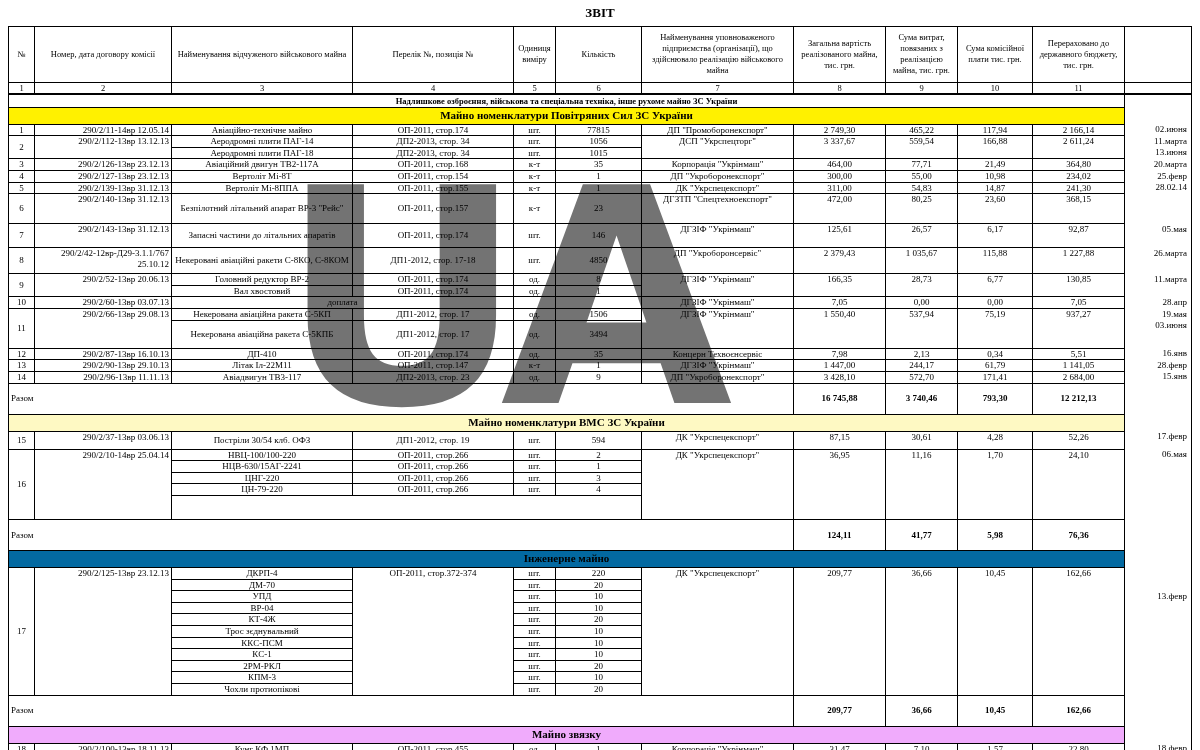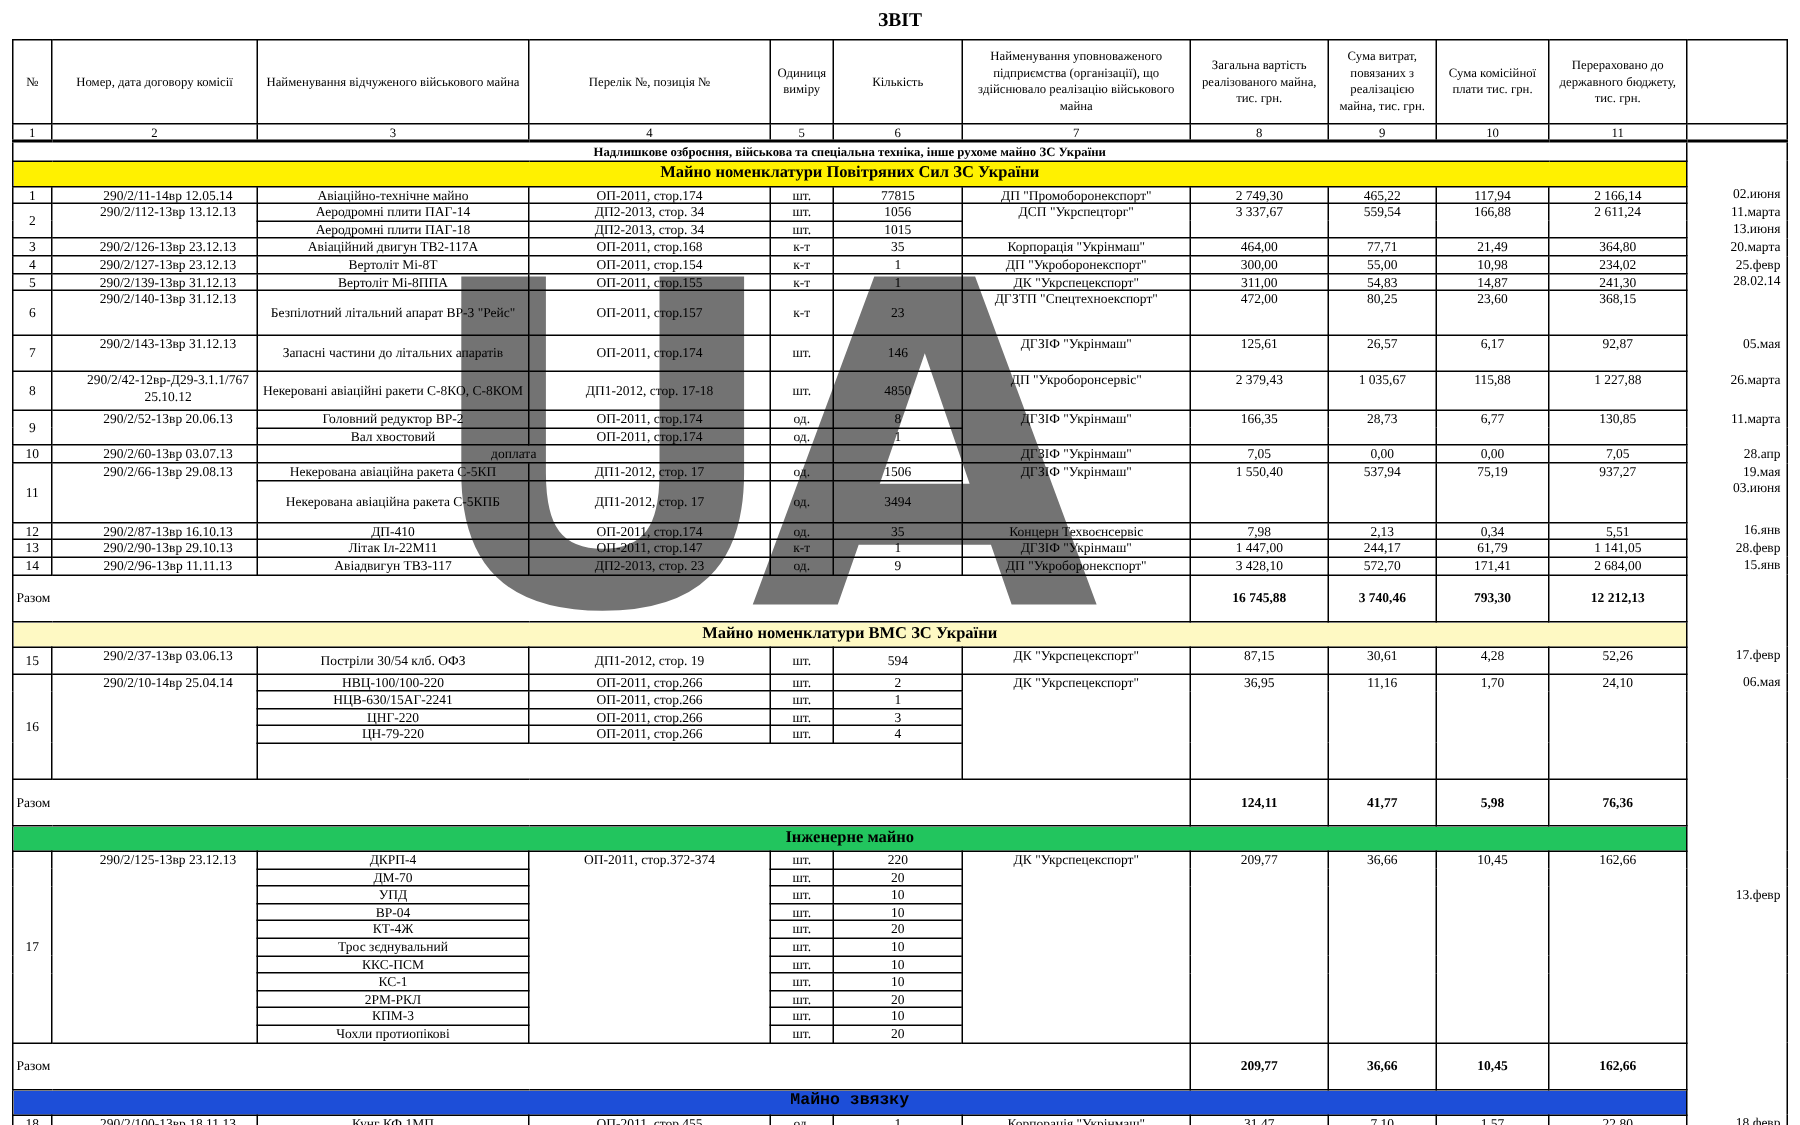--- a/index.html
+++ b/index.html
@@ -25,21 +25,21 @@
   td, th {
     border:1px solid #000; padding:0 2px;
     font-size:9px; line-height:1.18; overflow:hidden;
     word-wrap:break-word;
   }
   th { font-weight:normal; font-size:8.5px; line-height:1.3; text-align:center; vertical-align:middle; padding:2px 3px; height:56px; }
   .colnum td { font-size:8.5px; text-align:center; border-bottom:2px solid #000; height:12px; vertical-align:middle; }
   .sectionrow { font-weight:bold; text-align:center; font-size:8.5px; height:13px; vertical-align:middle; }
   .bannerrow  { font-weight:bold; text-align:center; font-size:11px; height:17px; vertical-align:middle; }
   .c { text-align:center; vertical-align:middle; }
-  .contract { text-align:center; vertical-align:top; padding-left:20px;margin-top:36px; }
+  .contract { text-align:right; vertical-align:top; padding-left:20px;margin-top:36px; }
   .company  { text-align:center; vertical-align:top; }
   .num      { text-align:center; vertical-align:top; }
   .reftop   { vertical-align:top; }
   .totallabel { text-align:left; vertical-align:middle; height:31px; }
   .total-num  { text-align:center; vertical-align:middle; font-weight:bold; }
   .filler   { border-top:none; }
   .datecol {
     border-top:none; border-bottom:none;
     text-align:right; vertical-align:top; padding-right:4px; font-size:9px;
   }
@@ -393,21 +393,21 @@
         </tr>
         <tr>
           <td class="totallabel" colspan="7">Разом</td>
           <td class="total-num">124,11</td>
           <td class="total-num">41,77</td>
           <td class="total-num">5,98</td>
           <td class="total-num">76,36</td>
           <td class="datecol"></td>
         </tr>
         <tr>
-          <td class="bannerrow" colspan="11" style="background: #22c55e;">Інженерне майно</td>
+          <td class="bannerrow" colspan="11" style="background: #0369a1;">Інженерне майно</td>
           <td class="datecol"></td>
         </tr>
         <tr>
           <td class="c" rowspan="11">17</td>
           <td class="contract" rowspan="11">290/2/125-13вр  23.12.13</td>
           <td class="c">ДКРП-4</td>
           <td class="c reftop" rowspan="11">ОП-2011, стор.372-374</td>
           <td class="c">шт.</td>
           <td class="c">220</td>
           <td class="company" rowspan="11">ДК "Укрспецекспорт"</td>
@@ -479,21 +479,21 @@
         </tr>
         <tr>
           <td class="totallabel" colspan="7">Разом</td>
           <td class="total-num">209,77</td>
           <td class="total-num">36,66</td>
           <td class="total-num">10,45</td>
           <td class="total-num">162,66</td>
           <td class="datecol"></td>
         </tr>
         <tr>
-          <td class="bannerrow" colspan="11" style="background: #1d4ed8; font-family: Liberation Mono, monospace;">Майно звязку</td>
+          <td class="bannerrow" colspan="11" style="background: #f0abfc;">Майно звязку</td>
           <td class="datecol"></td>
         </tr>
         <tr>
           <td class="c" rowspan="1">18</td>
           <td class="contract" rowspan="1">290/2/100-13вр  18.11.13</td>
           <td class="c">Кунг КФ 1МП</td>
           <td class="c">ОП-2011, стор.455</td>
           <td class="c">од.</td>
           <td class="c">1</td>
           <td class="company" rowspan="1">Корпорація "Укрінмаш"</td>

